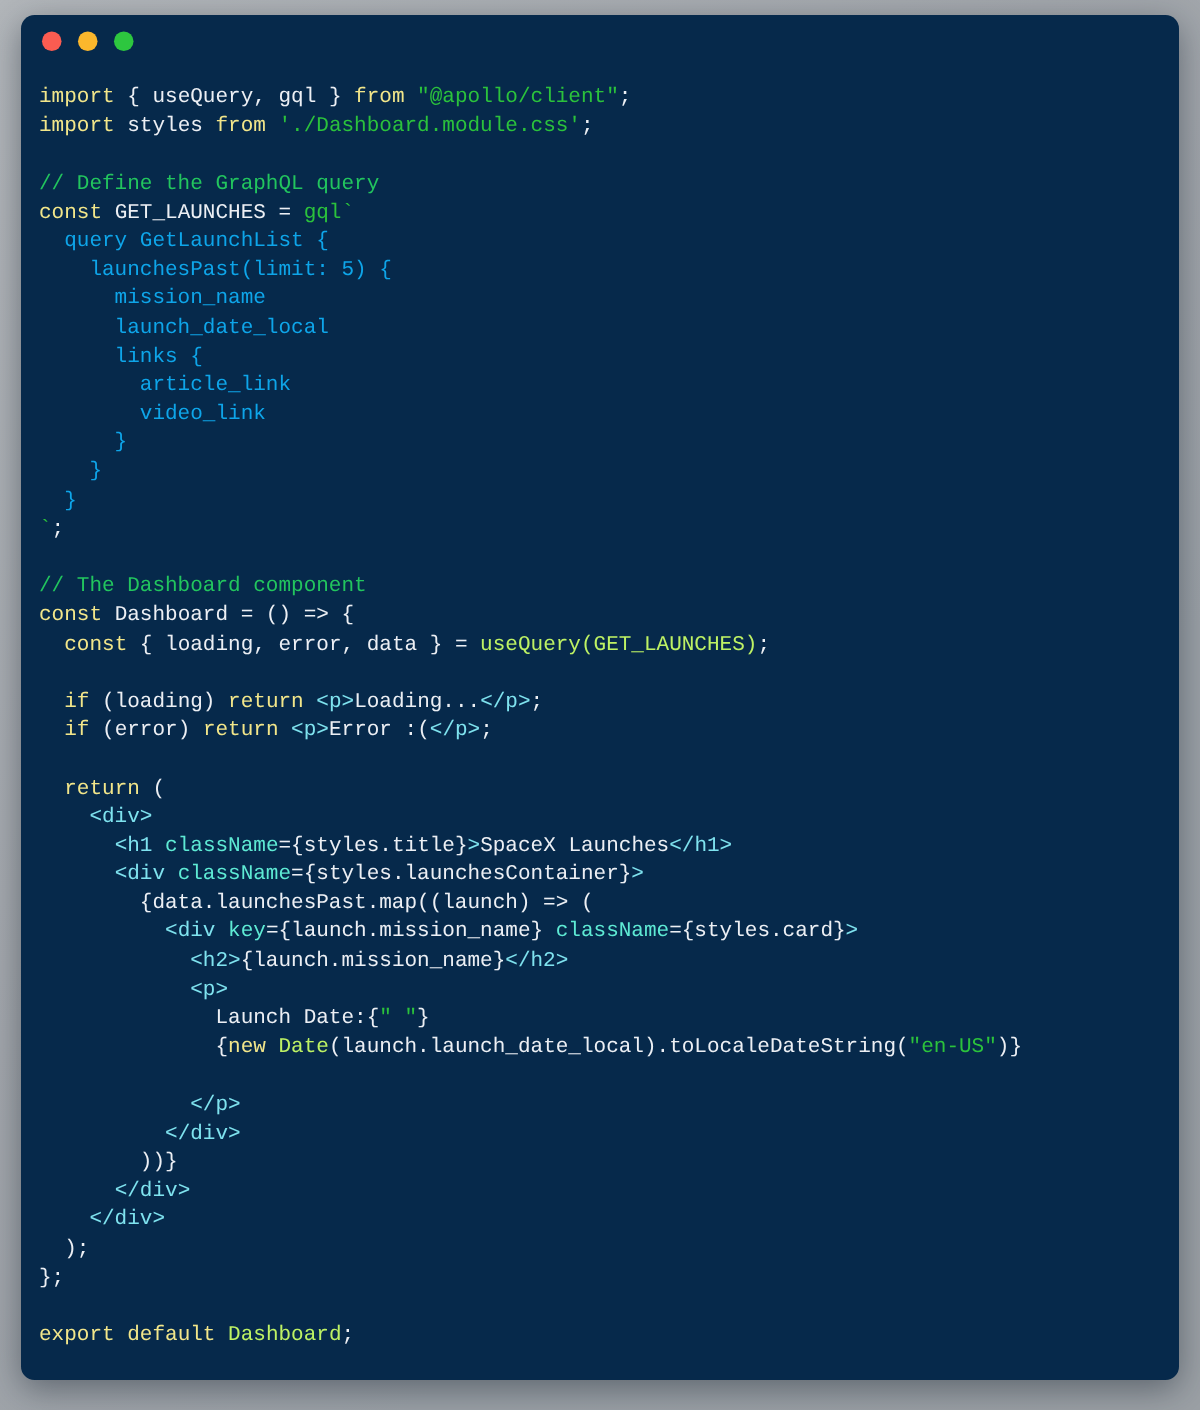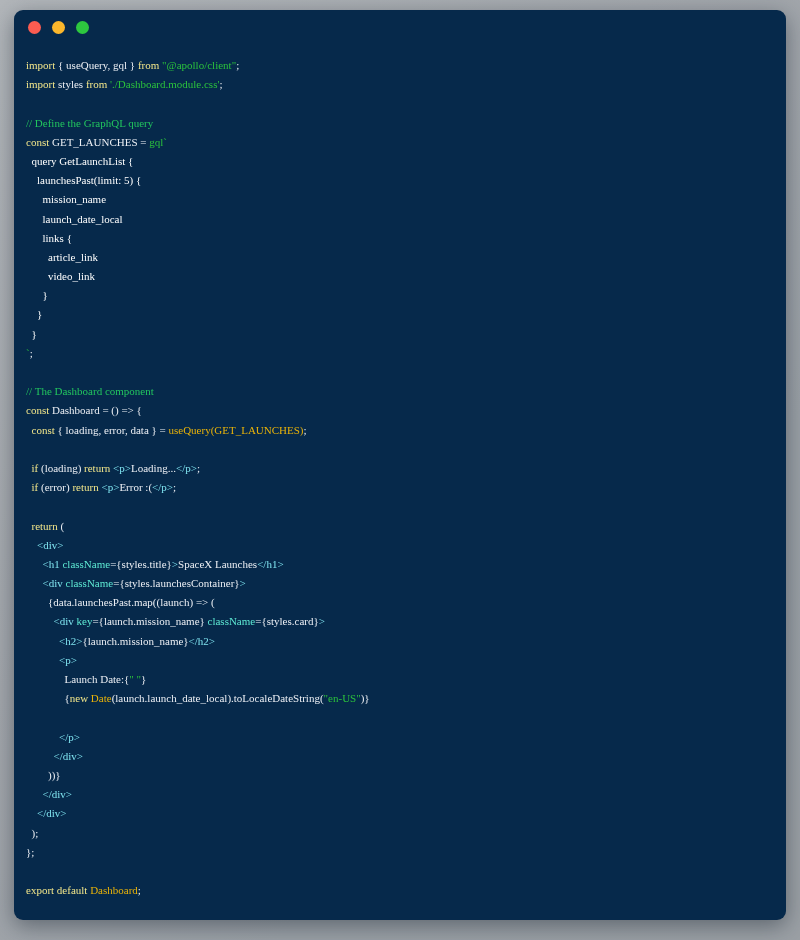--- a/index.html
+++ b/index.html
@@ -41,39 +41,39 @@
     height: 13px;
     border-radius: 50%;
     display: block;
   }
   .dot-close  { background: #fb5c51; }
   .dot-min    { background: #fbb72c; }
   .dot-max    { background: #2dc73f; }
 
   .code-area {
     padding: 12px 0 0 12px;
-    font-family: Liberation Serif, serif;
-    font-size: 11px;
+    font-family: Liberation Mono, monospace;
+    font-size: 14px;
     line-height: 19.2px;
     white-space: pre;
     letter-spacing: 0px;
   }
   .line {
     height: 19.2px;
     white-space: pre;
   }
   
   .t-plain   { color: #eceff4; }
   .t-kw      { color: #f2e68a; }
   .t-str     { color: #2bc23c; }
   .t-comment { color: #22c55e; }
   .t-tag     { color: #7fe3ef; }
   .t-attr    { color: #5eead4; }
-  .t-fn      { color: #eab308; margin-top: 14px; }
-  .t-gql     { color: #ffffff; }
+  .t-fn      { color: #bef264; margin-top: 14px; }
+  .t-gql     { color: #0ea5e9; }
 </style>
 </head>
 <body>
 
 <div id="app-root">
 
   <div class="editor-window">
 
     <div class="titlebar">
       <span class="dot dot-close" style="background: rgb(251, 92, 81);"></span>

